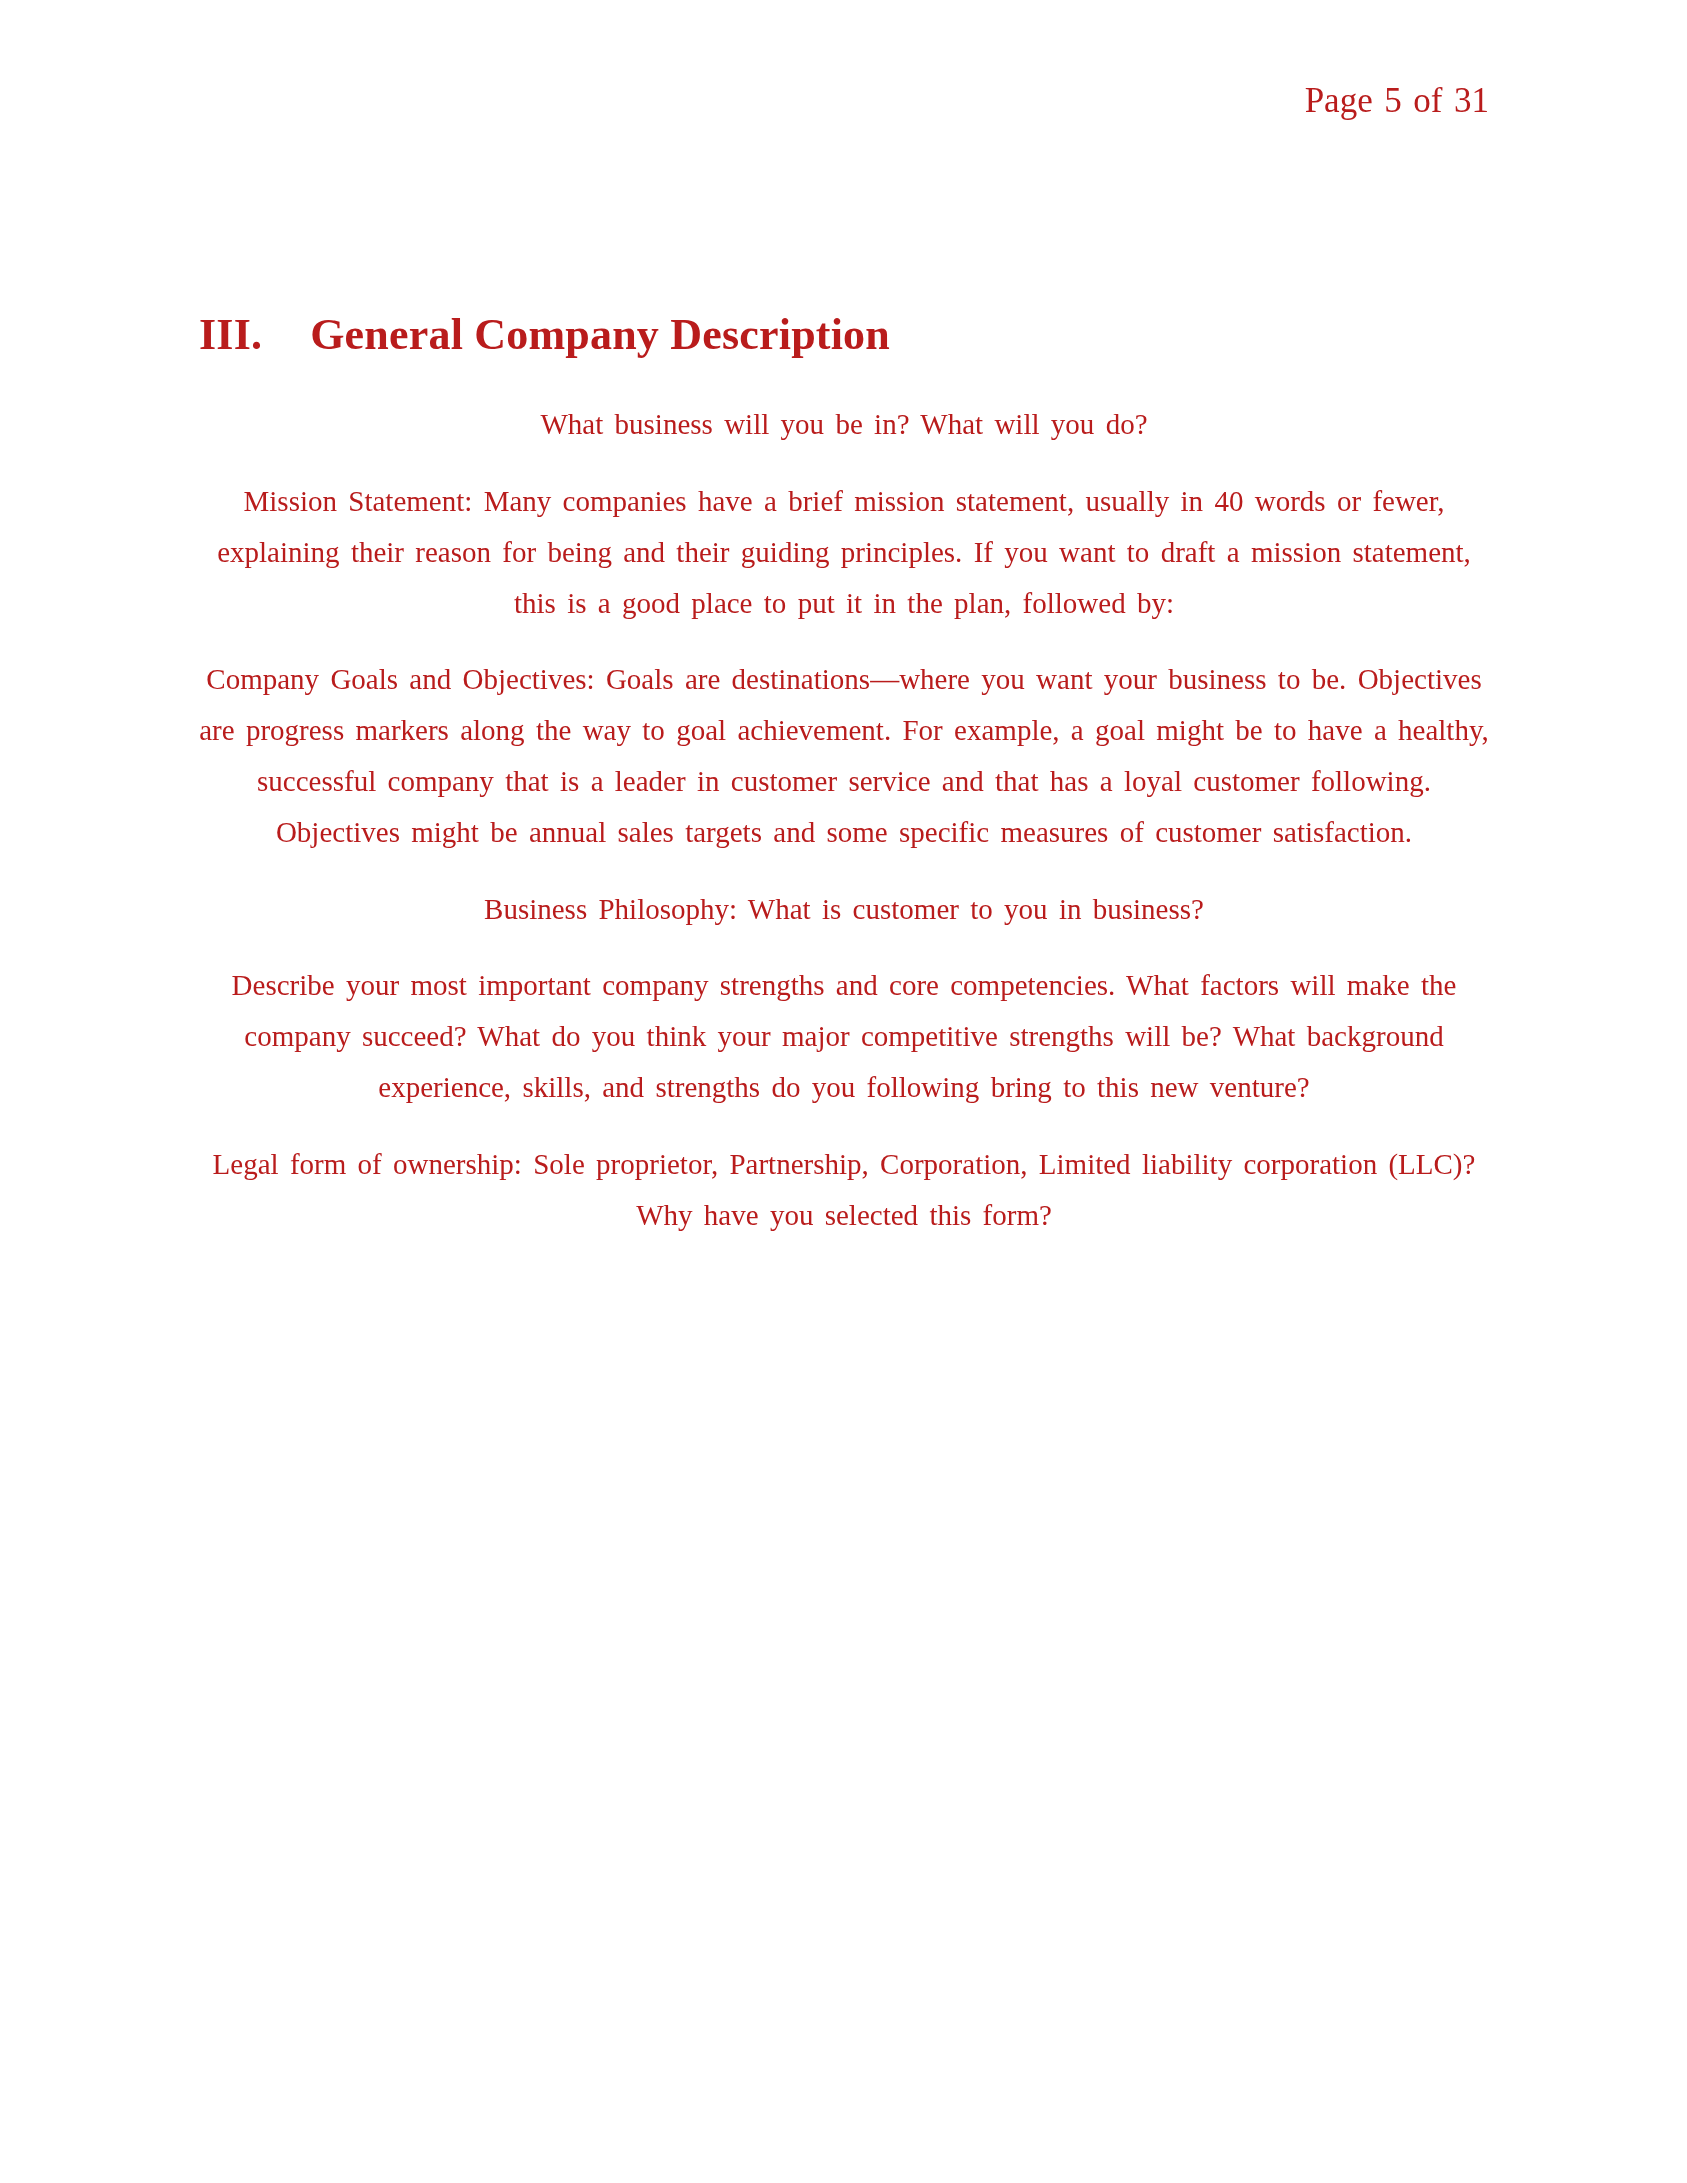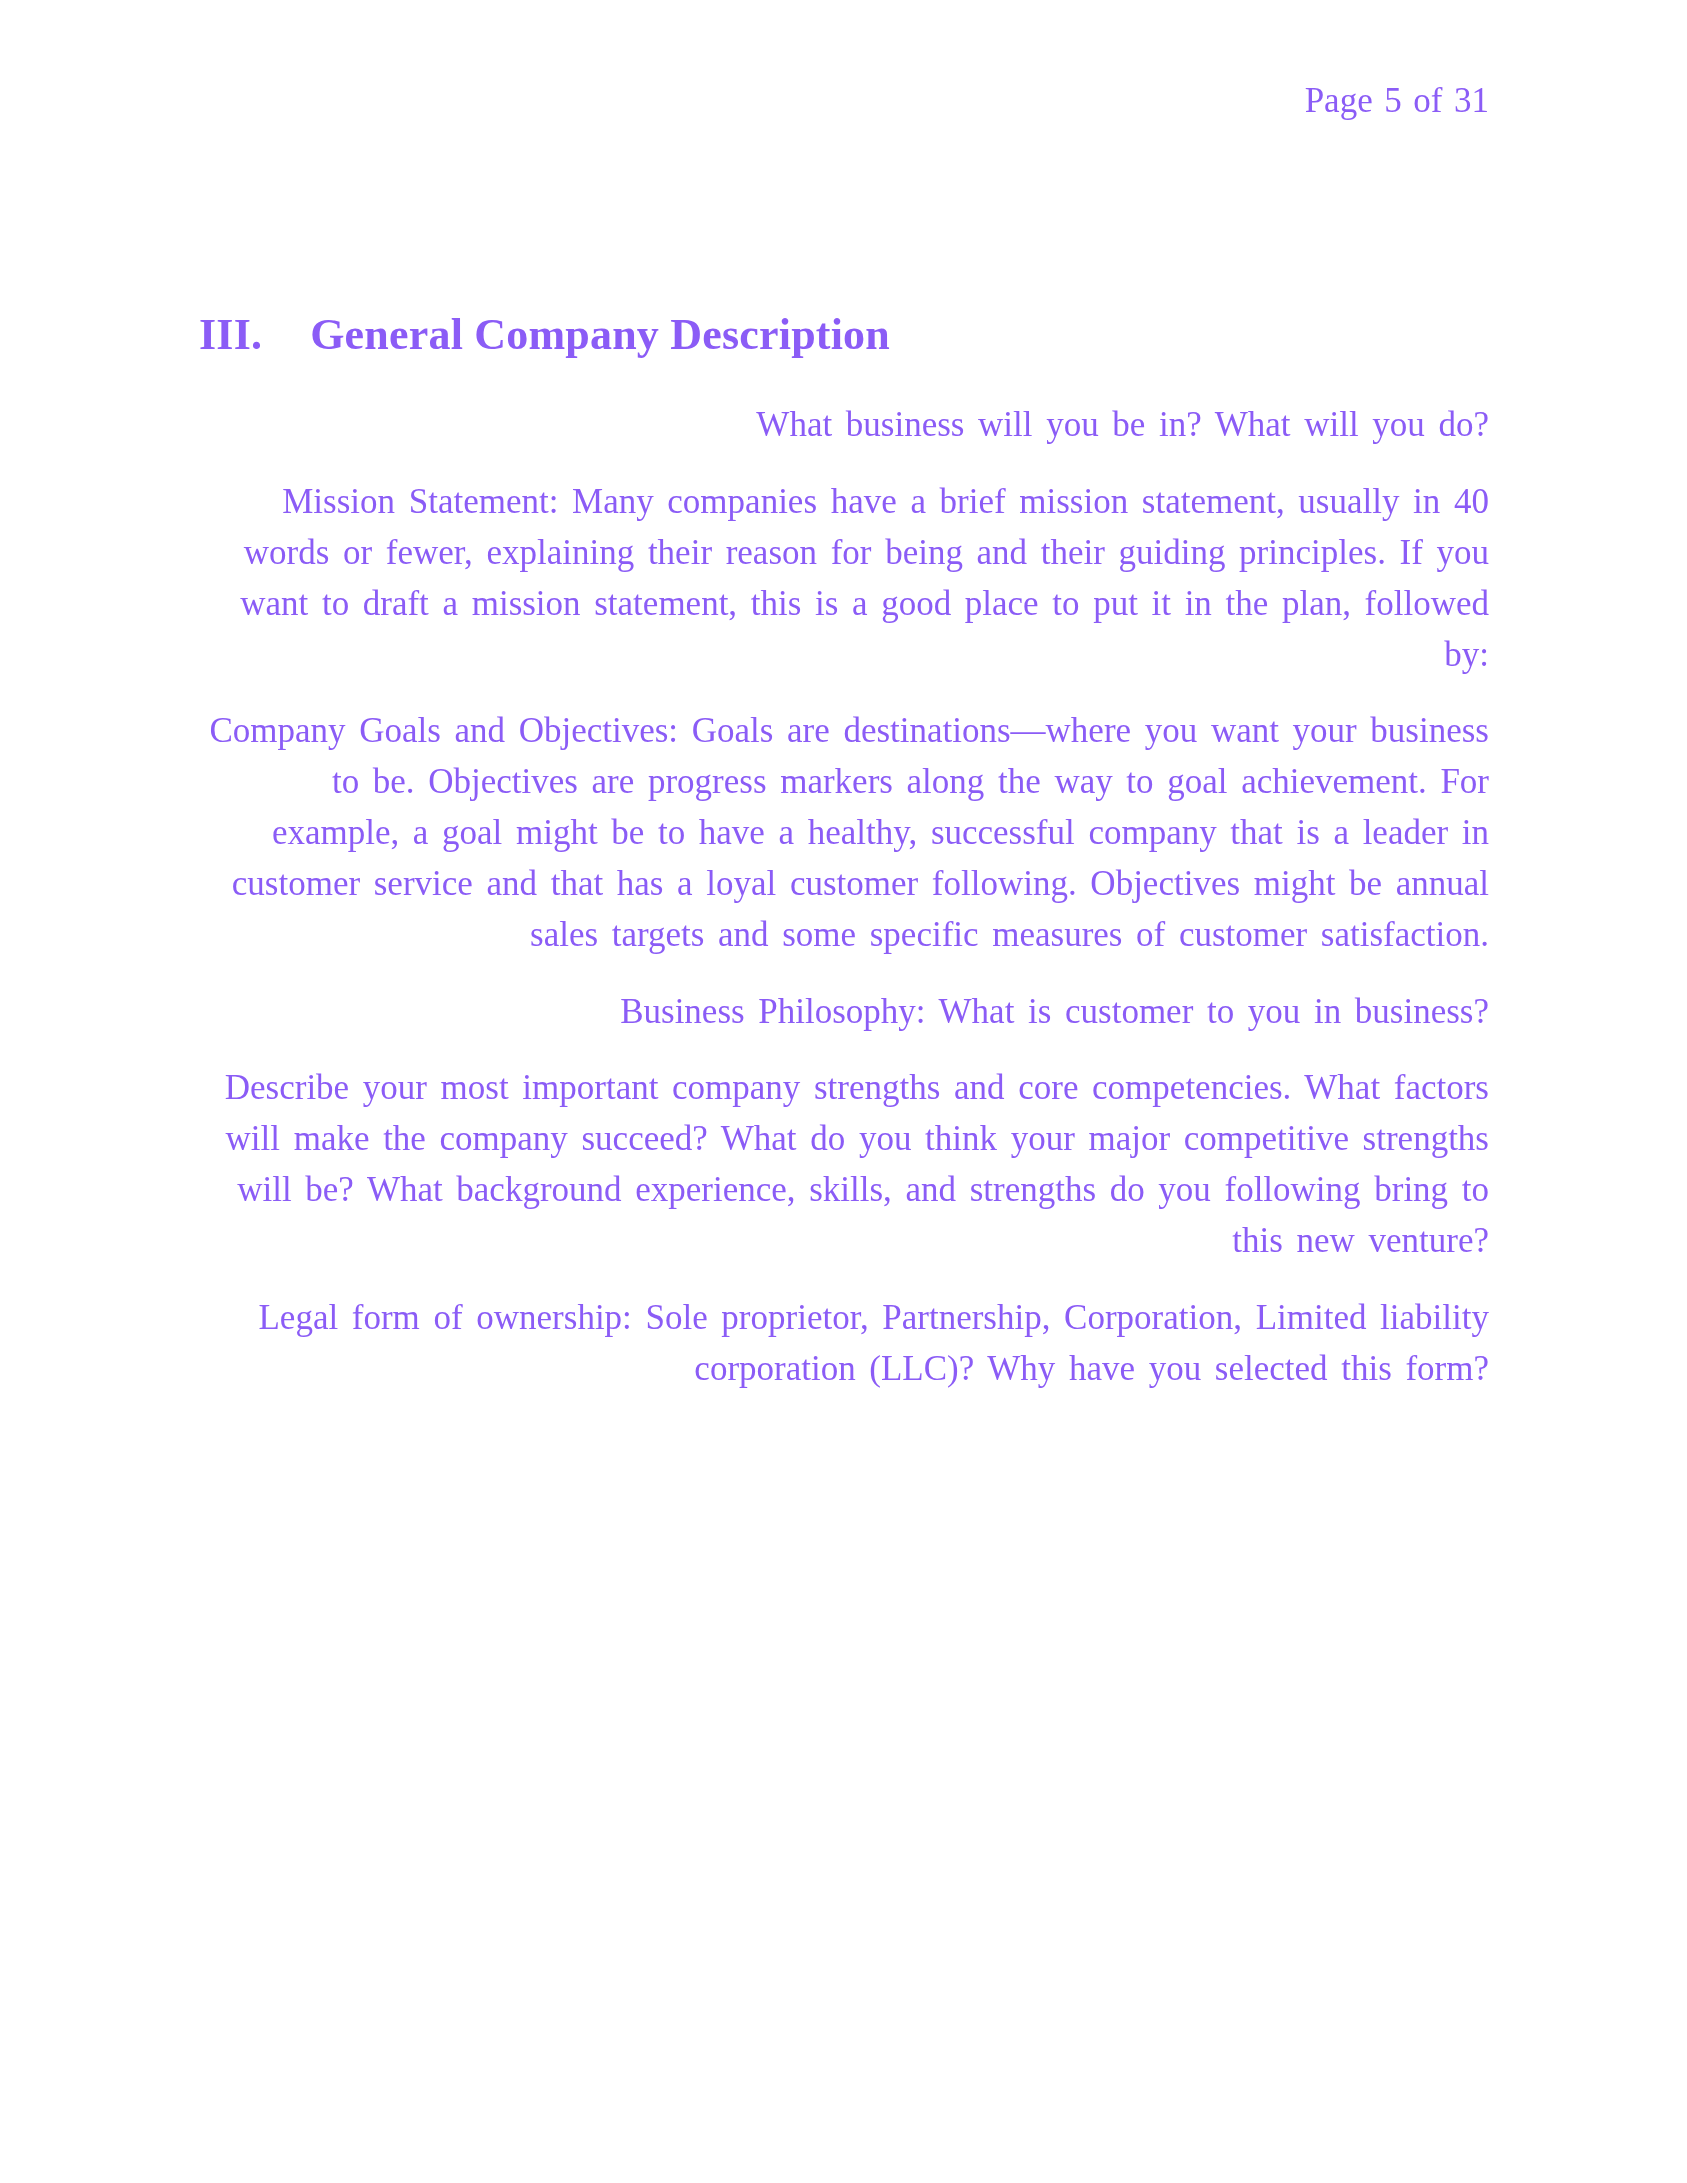--- a/index.html
+++ b/index.html
@@ -5,21 +5,21 @@
   html, body {
     margin: 0;
     padding: 0;
     background: #ffffff;
   }
   .page {
     position: relative;
     width: 1687px;
     height: 1875px;
     background: #ffffff;
-    color: #8b5cf6;
+    color: #b91c1c;
     font-family: "Liberation Serif", "DejaVu Serif", serif;
     box-sizing: border-box;
     padding: 82px 198px 0 199px;
     overflow: hidden;
   }
   .page-header {
     text-align: right;
     font-size: 35px;
     line-height: 38px;
     word-spacing: 0.08em;
@@ -30,25 +30,25 @@
     line-height: 53px;
     font-weight: bold;
     margin: 188px 0 38px 0;
     letter-spacing: 0.2px;
   }
   h1.section-heading .numeral {
     display: inline-block;
     margin-right: 48px;
   }
   .body-text p {
-    font-size: 35px;
+    font-size: 29px;
     line-height: 51px;
     margin: 0 0 25.5px 0;
     word-spacing: 0.14em;
-    text-align: right;
+    text-align: center;
   }
   .italic {
     font-style: italic;
   }
 </style>
 </head>
 <body>
 
 <div class="page">
 

